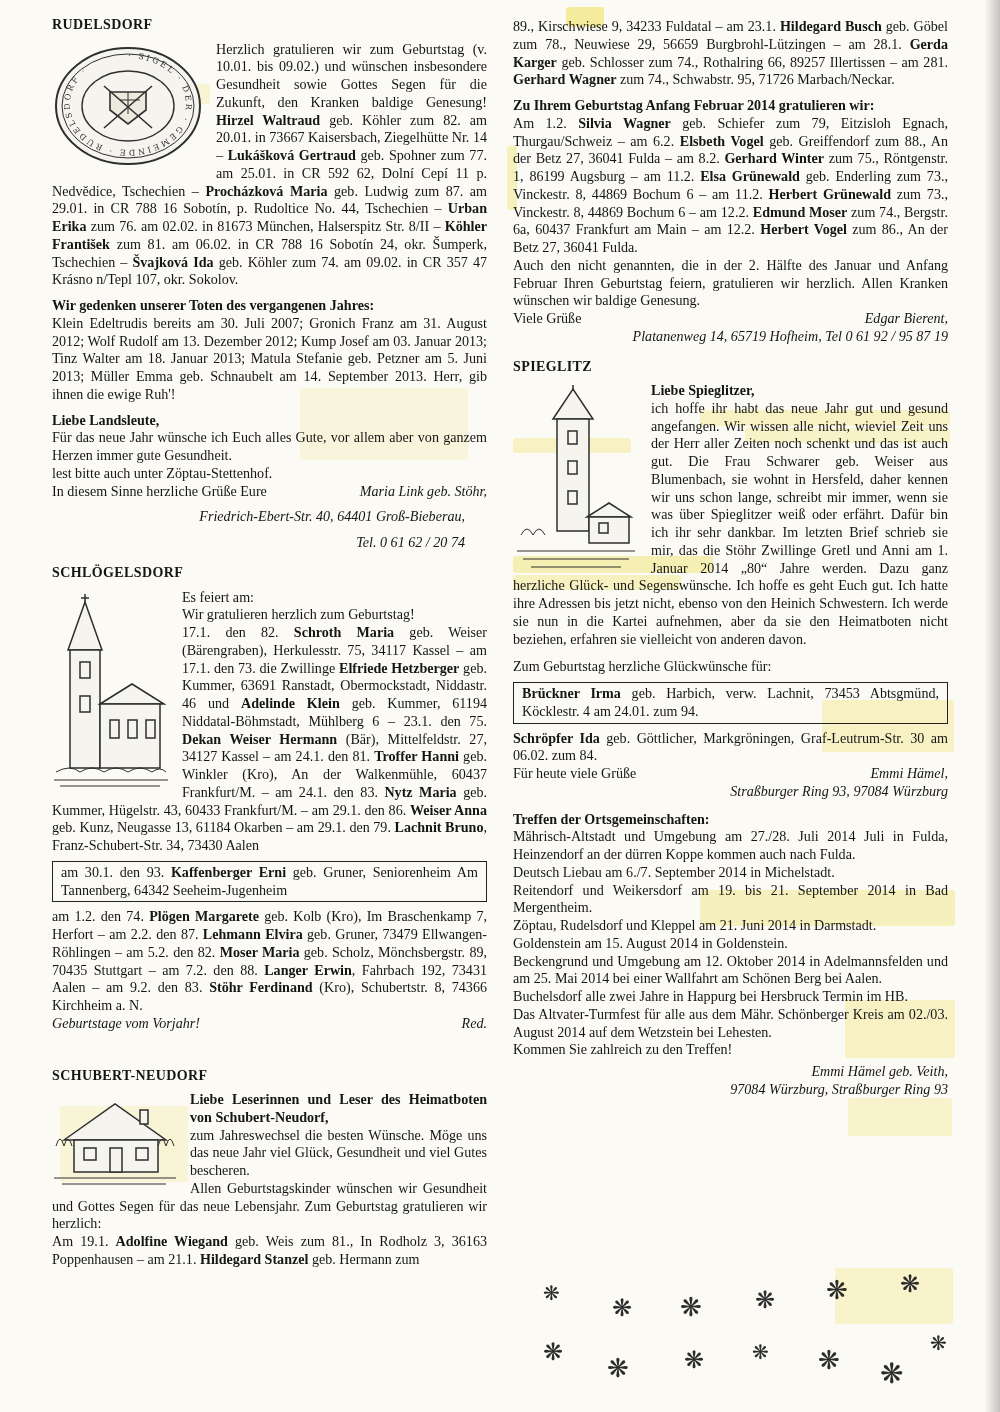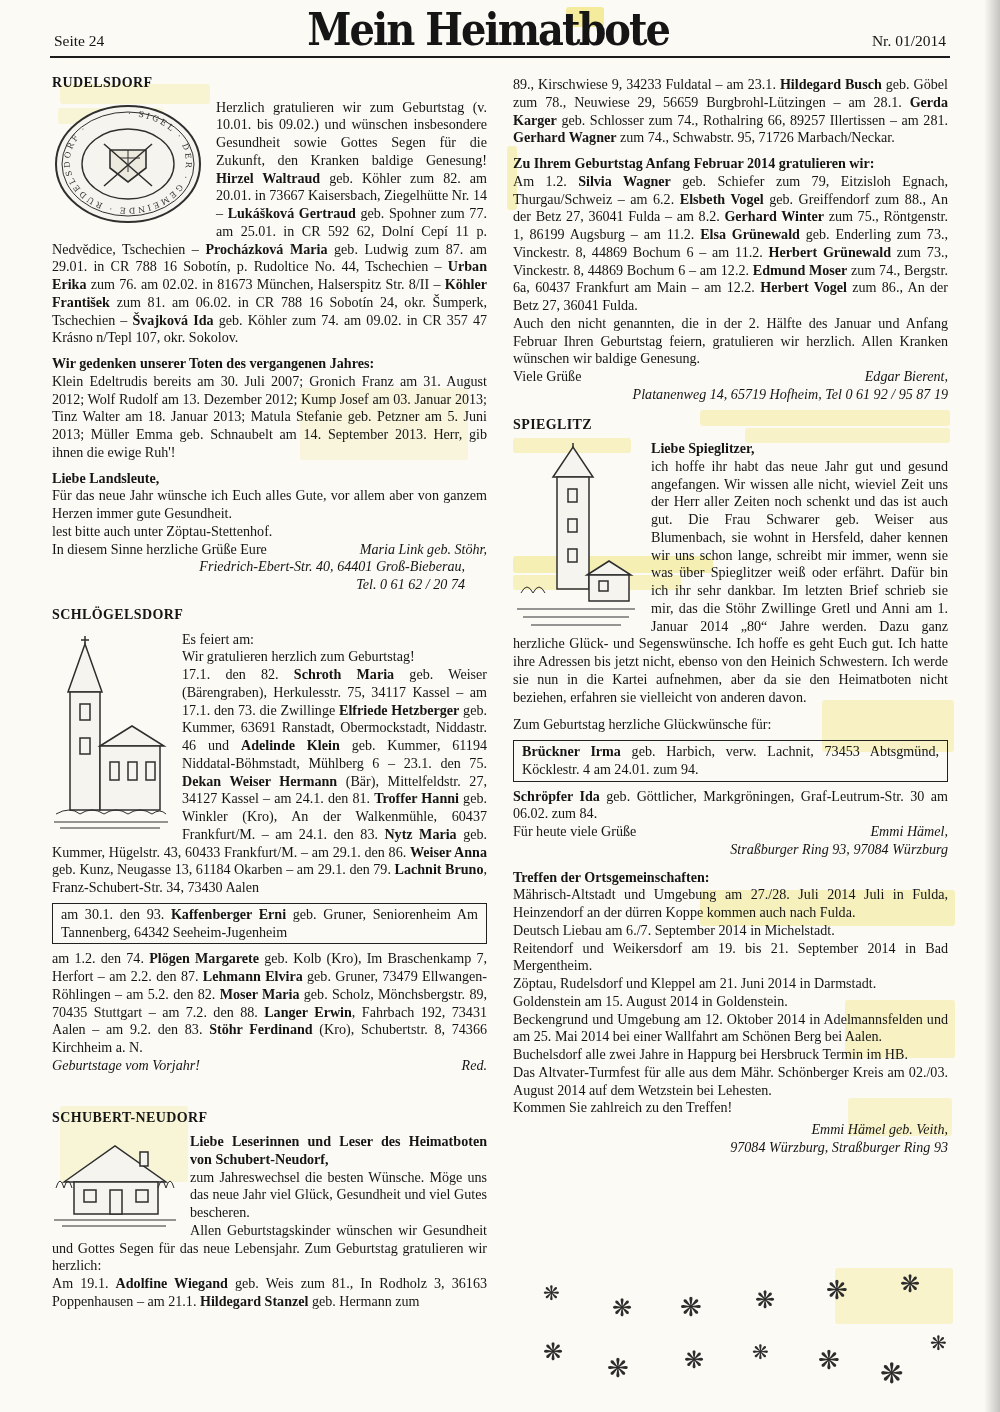--- a/index.html
+++ b/index.html
@@ -22,21 +22,21 @@
   .i{font-style:italic;}
   .mt6{margin-top:4px;}
   .mt8{margin-top:8px;}
   .mt10{margin-top:10px;}
   .sect-h{text-align:left;font-weight:bold;font-size:14px;letter-spacing:.4px;margin:12px 0 7px;}
   .sect-h.big-gap{margin-top:34px;}
   .float-img{float:left;margin:3px 12px 3px 0;}
   .box{border:1.4px solid #222;padding:2px 8px;margin:6px 0;}
   .spread{display:flex;justify-content:space-between;gap:8px;text-align:left;}
   .sig{text-align:right;font-style:italic;}
-  .sig.pad{padding-right:22px;}
+  .sig.pad{padding-right:22px;margin-top:8px;}
   
   .artifacts,.flakes{position:absolute;left:0;top:0;width:1000px;height:1412px;pointer-events:none;}
   .artifacts{z-index:0;}
   .flakes{z-index:2;}
   .hl{position:absolute;background:#eedf52;border-radius:3px;}
   .flake{position:absolute;color:#2c2c2c;line-height:1;}
   .content{position:relative;z-index:1;}
   svg{display:block;}
 </style>
 </head>
@@ -57,25 +57,20 @@
       <div class="hl" style="left: 822px; top: 700px; width: 132px; height: 52px; opacity: 0.3; background: rgb(238, 223, 82);"></div>
       <div class="hl" style="left: 700px; top: 890px; width: 255px; height: 36px; opacity: 0.35; background: rgb(238, 223, 82);"></div>
       <div class="hl" style="left: 845px; top: 1000px; width: 110px; height: 58px; opacity: 0.3; background: rgb(238, 223, 82);"></div>
       <div class="hl" style="left: 848px; top: 1098px; width: 104px; height: 38px; opacity: 0.26; background: rgb(238, 223, 82);"></div>
       <div class="hl" style="left: 60px; top: 1106px; width: 128px; height: 76px; opacity: 0.18; background: rgb(238, 223, 82);"></div>
       <div class="hl" style="left: 835px; top: 1268px; width: 118px; height: 56px; opacity: 0.26; background: rgb(238, 223, 82);"></div>
       <div class="hl" style="left: 300px; top: 388px; width: 168px; height: 72px; opacity: 0.15; background: rgb(238, 223, 82);"></div>
     </div>
 
   <div class="content">
-    <header class="hdr">
-      <span class="pageno">Seite 24</span>
-      <span class="masthead">Mein Heimatbote</span>
-      <span class="issue">Nr. 01/2014</span>
-    </header>
 
     <div class="cols">
 
       <div class="col">
         <h2 class="sect-h" style="margin-top:6px">RUDELSDORF</h2>
 
         <div class="float-img">
           <svg width="152" height="124" viewBox="0 0 152 124" aria-hidden="true">
             <ellipse cx="76" cy="62" rx="72" ry="58" fill="#f6f4ee" stroke="#2f2f2f" stroke-width="2"></ellipse>
             <ellipse cx="76" cy="62" rx="66" ry="52" fill="none" stroke="#2f2f2f" stroke-width="1"></ellipse>

